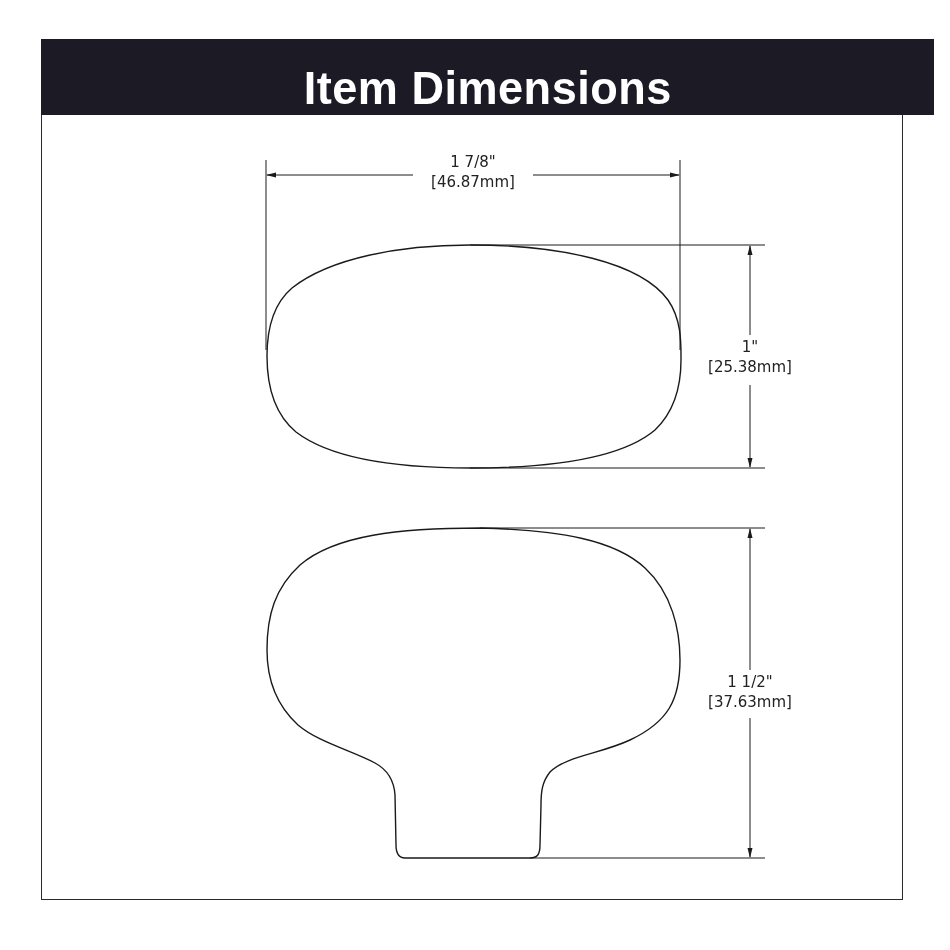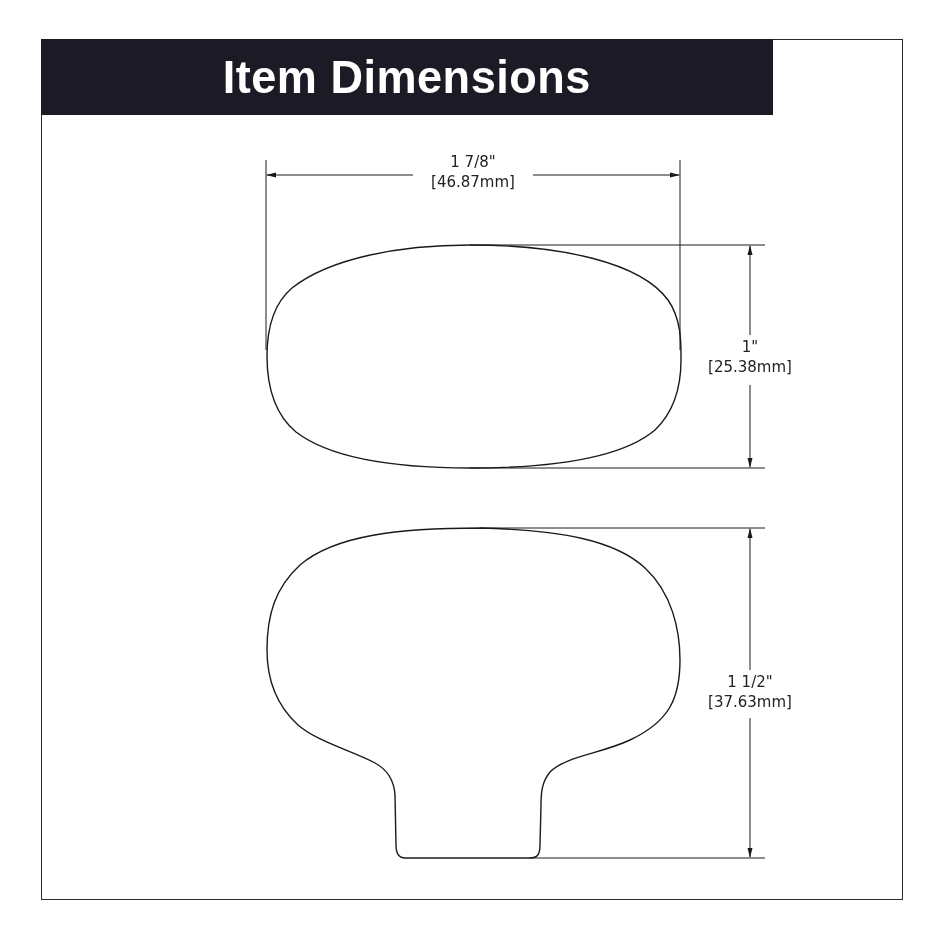--- a/index.html
+++ b/index.html
@@ -21,25 +21,25 @@
       width: 862px;
       height: 861px;
       border: 1.5px solid #2a2a2a;
       box-sizing: border-box;
       background: #ffffff;
     }
     .header {
       position: absolute;
       left: 41px;
       top: 39px;
-      width: 732px;
+      width: 893px;
       height: 76px;
       background: #1b1a25;
       display: flex;
-      align-items: center;
+      align-items: flex-end;
       justify-content: center;
     }
     .header-title {
       color: #ffffff;
       font-family: "Liberation Sans", sans-serif;
       font-weight: bold;
       font-size: 46px;
       letter-spacing: 0.5px;
       transform: scaleX(0.98);
     }

